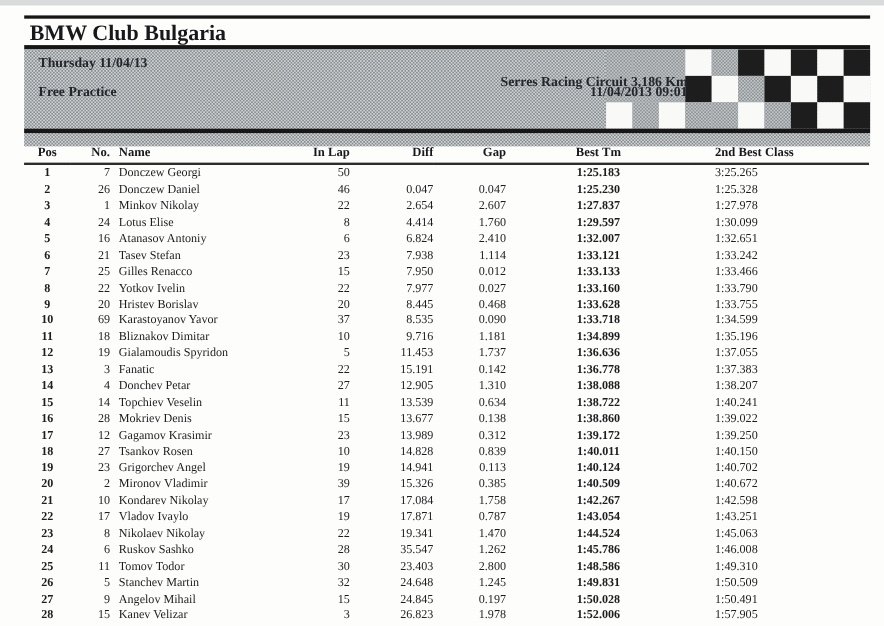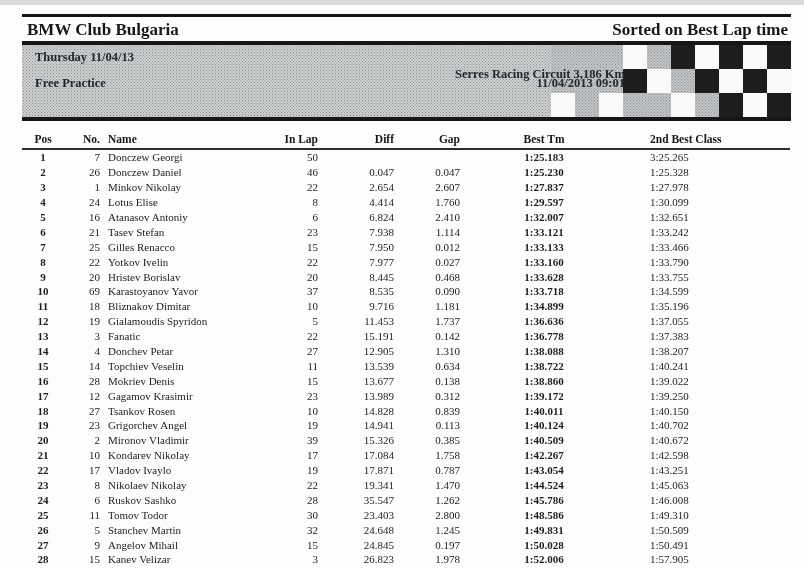--- a/index.html
+++ b/index.html
@@ -12,31 +12,31 @@
 
   .bar { position:absolute; left:22px; right:13px; background:#161616; }
   .bar.top-bar       { top:14px; height:3px; }
   .bar.title-rule    { top:41px; height:4px; }
   .bar.banner-rule   { top:117px; height:4px; }
 
   .title-row {
     position:absolute; left:27px; right:16px; top:17px; height:23px;
     display:flex; justify-content:space-between; align-items:flex-end;
   }
-  .title-row .t { font-size:17px; font-weight:bold; line-height:20px; color:#17181c; }
+  .title-row .t { font-size:20px; font-weight:bold; line-height:20px; color:#17181c; }
 
   .halftone {
     background-color:#cfd2d3;
     background-image:
       radial-gradient(circle,#878d90 27%, rgba(0,0,0,0) 30%),
       radial-gradient(circle,#878d90 27%, rgba(0,0,0,0) 30%);
     background-size:3px 3px;
     background-position:0 0, 1.5px 1.5px;
   }
-  .banner { position:absolute; left:22px; right:13px; top:45px; height:72px; }
+  .banner { position:absolute; left:22px; right:13px; top:45px; height:88px; }
   .banner .bl { position:absolute; left:13px; font-size:12.5px; font-weight:bold; color:#24262c; white-space:nowrap; }
   .banner .bl.l1 { top:5px; }
   .banner .bl.l2 { top:31px; }
   .banner .bl.l3 { top:56px; }
   .banner .br { position:absolute; right:166px; font-size:12.5px; font-weight:bold; color:#24262c; text-align:right; white-space:nowrap; }
   .banner .br.r1 { top:22px;font-family:Liberation Serif, serif; }
   .banner .br.r2 { top:31px; }
 
   .checker {
     position:absolute; right:0; top:0; width:240px; height:72px;
@@ -67,21 +67,20 @@
 </head>
 <body>
 
 <div class="page">
   <div class="scan-edge"></div>
 
   <div class="bar top-bar"></div>
 
   <div class="title-row">
     <div class="t">BMW Club Bulgaria</div>
-    <div class="t">Sorted on Best Lap time</div>
   </div>
 
   <div class="bar title-rule"></div>
 
   <div class="banner halftone">
     <div class="checker">
         <div class="cell g"></div>
         <div class="cell g"></div>
         <div class="cell g"></div>
         <div class="cell w"></div>

